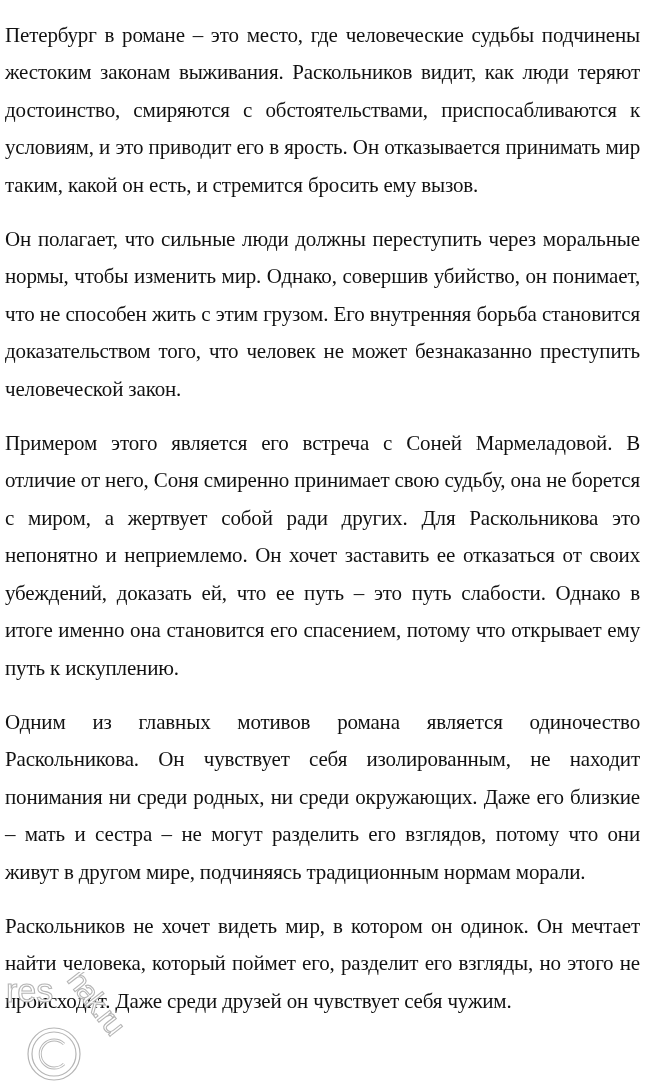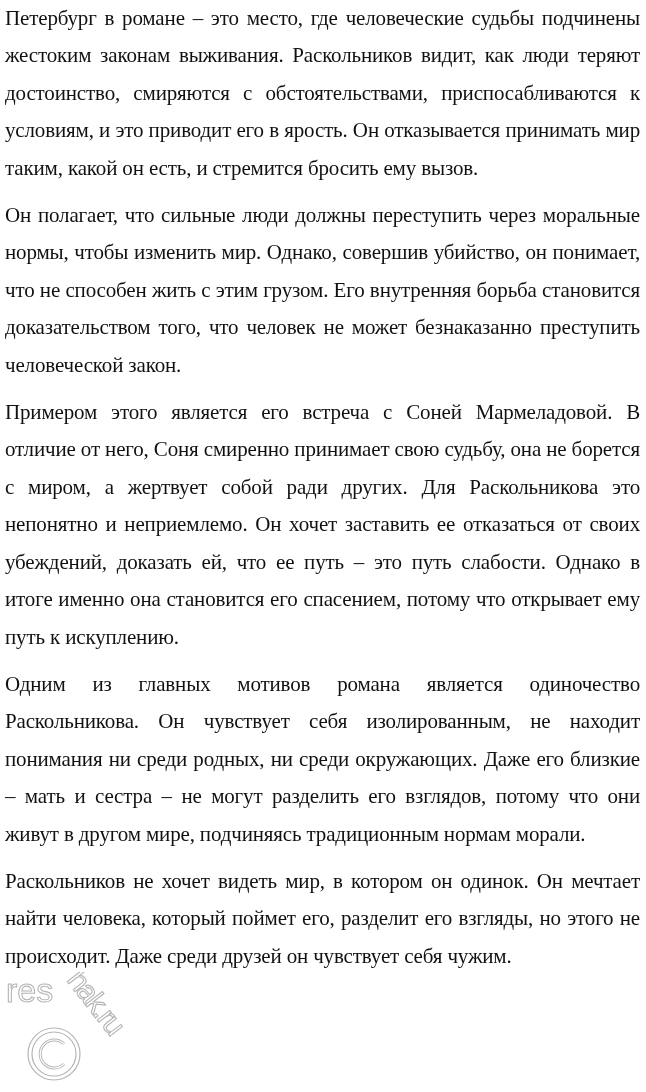--- a/index.html
+++ b/index.html
@@ -17,21 +17,21 @@
       position: absolute;
       left: 5px;
       top: 0px;
       width: 635px;
       font-family: "Liberation Serif", serif;
       font-size: 21px;
       line-height: 37.4px;
       color: #111111;
     }
     .para {
-      margin: 0 0 10px 0;
+      margin: 17px 0 10px 0;
       text-align: justify;
       letter-spacing: -0.15px;
     }
     .watermark {
       position: absolute;
       left: 4px;
       top: 972px;
       width: 160px;
       height: 120px;
       pointer-events: none;

